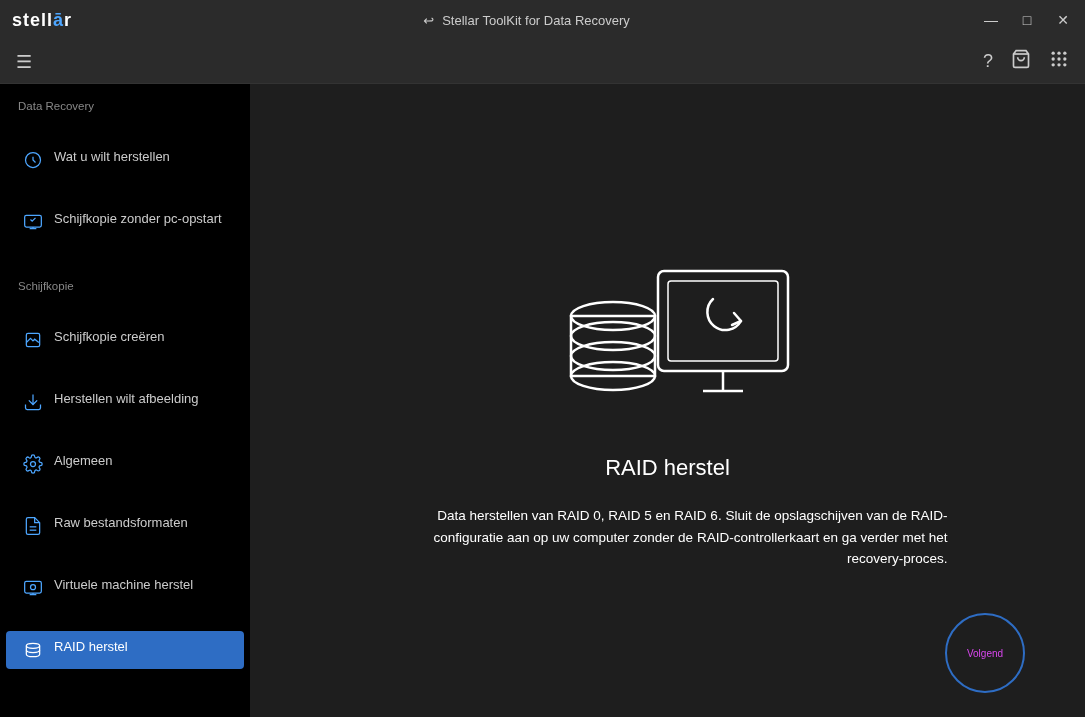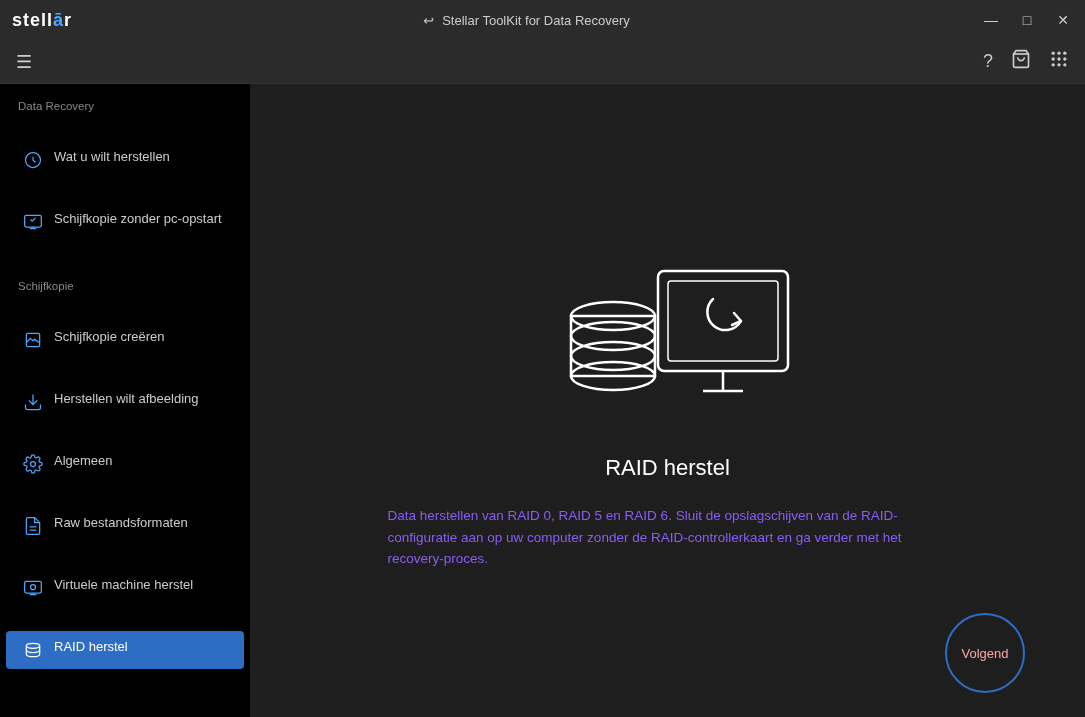--- a/index.html
+++ b/index.html
@@ -186,39 +186,39 @@
       display: flex;
       align-items: center;
       justify-content: center;
     }
     .content-title {
       color: #fff;
       font-size: 22px;
       font-weight: 400;
     }
     .content-description {
-      color: #8b5cf6;
+      color: #ffffff;
       font-size: 13.5px;
-      text-align: left;
+      text-align: right;
       max-width: 560px;
       line-height: 1.6;
     }
     .next-btn-container {
       position: absolute;
       bottom: 24px;
       right: 60px;
     }
     .next-btn {
       width: 80px;
       height: 80px;
       border-radius: 50%;
       border: 2px solid #2e6dc4;
       background: #1e1e1e;
-      color: #fca5a5;
-      font-size: 13px;
+      color: #d946ef;
+      font-size: 10px;
       cursor: pointer;
       display: flex;
       align-items: center;
       justify-content: center;
     }
   </style>
 </head>
 <body>
 
 <div class="titlebar">

